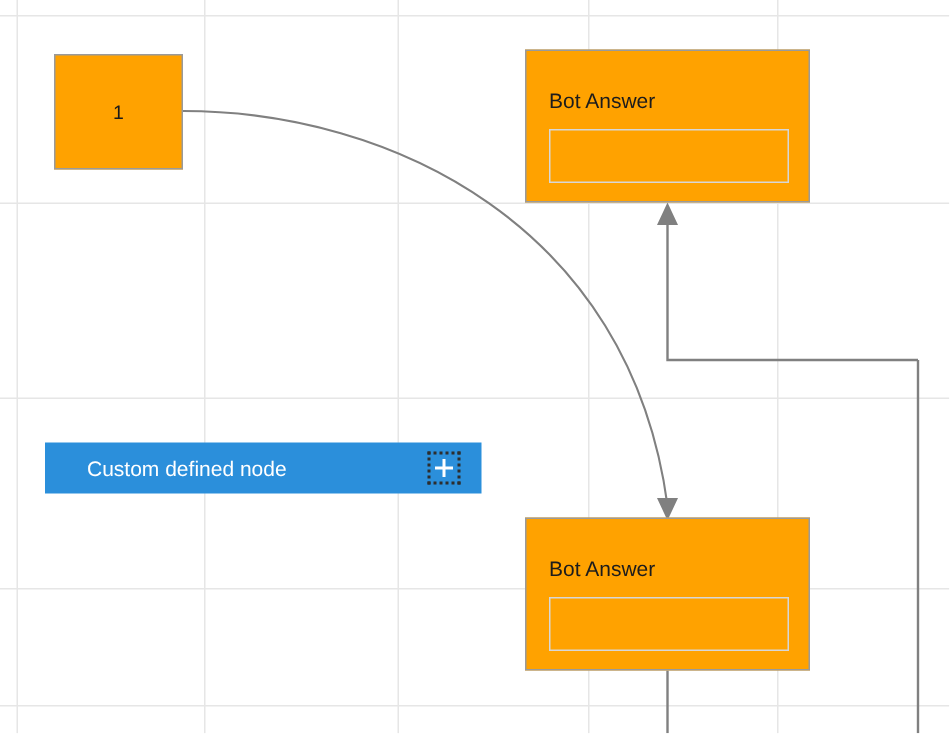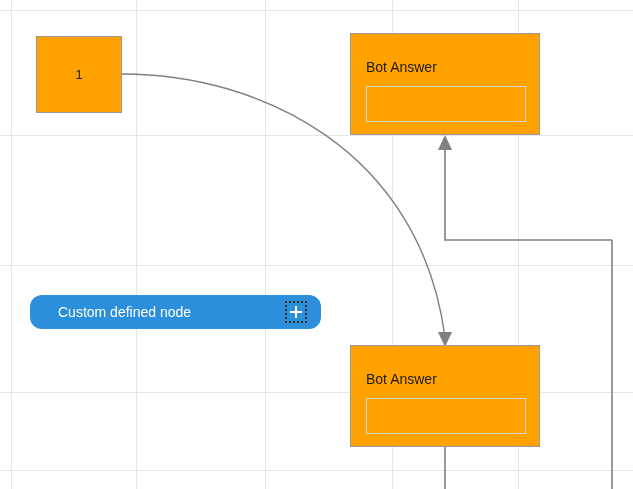--- a/index.html
+++ b/index.html
@@ -96,21 +96,20 @@
   }
 
   
   .palette-bar {
     position: absolute;
     box-sizing: border-box;
     background: #2B8FDB;
     display: flex;
     align-items: center;
     padding: 0 10px 0 28px;
-    border-radius: 12px;
   }
   .palette-bar .palette-label {
     flex: 1;
     font-size: 14px;
     color: #ffffff;
     line-height: 1;
     white-space: nowrap;
   }
   .add-node-button {
     width: 22px;

